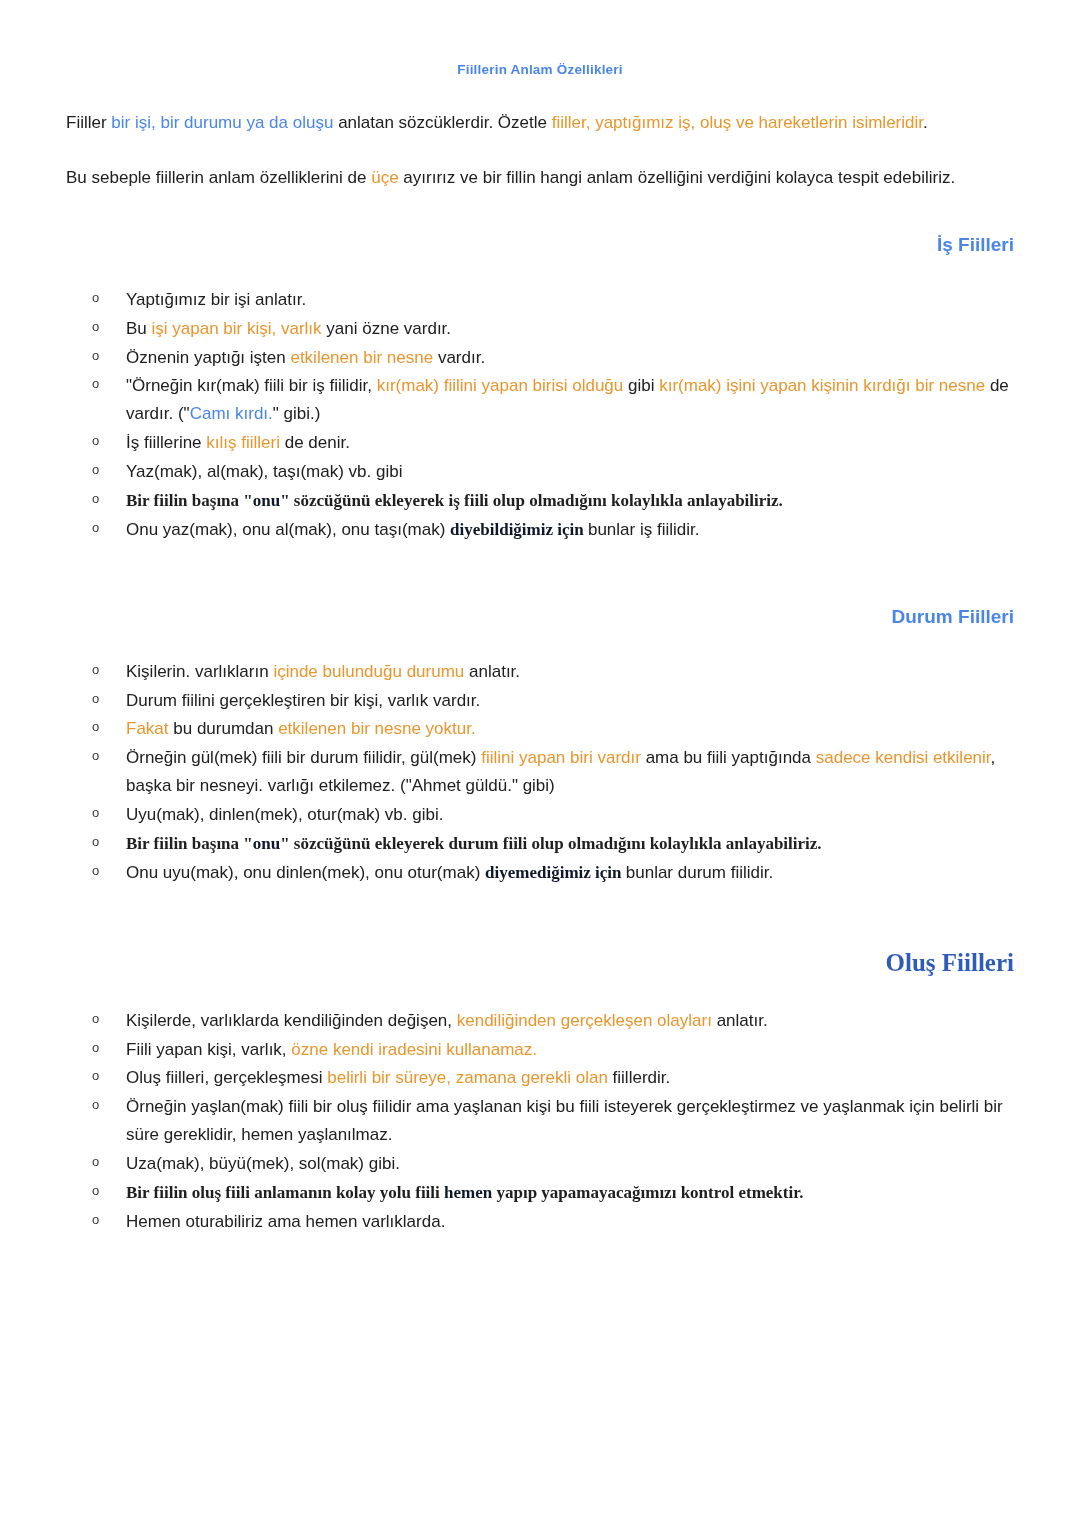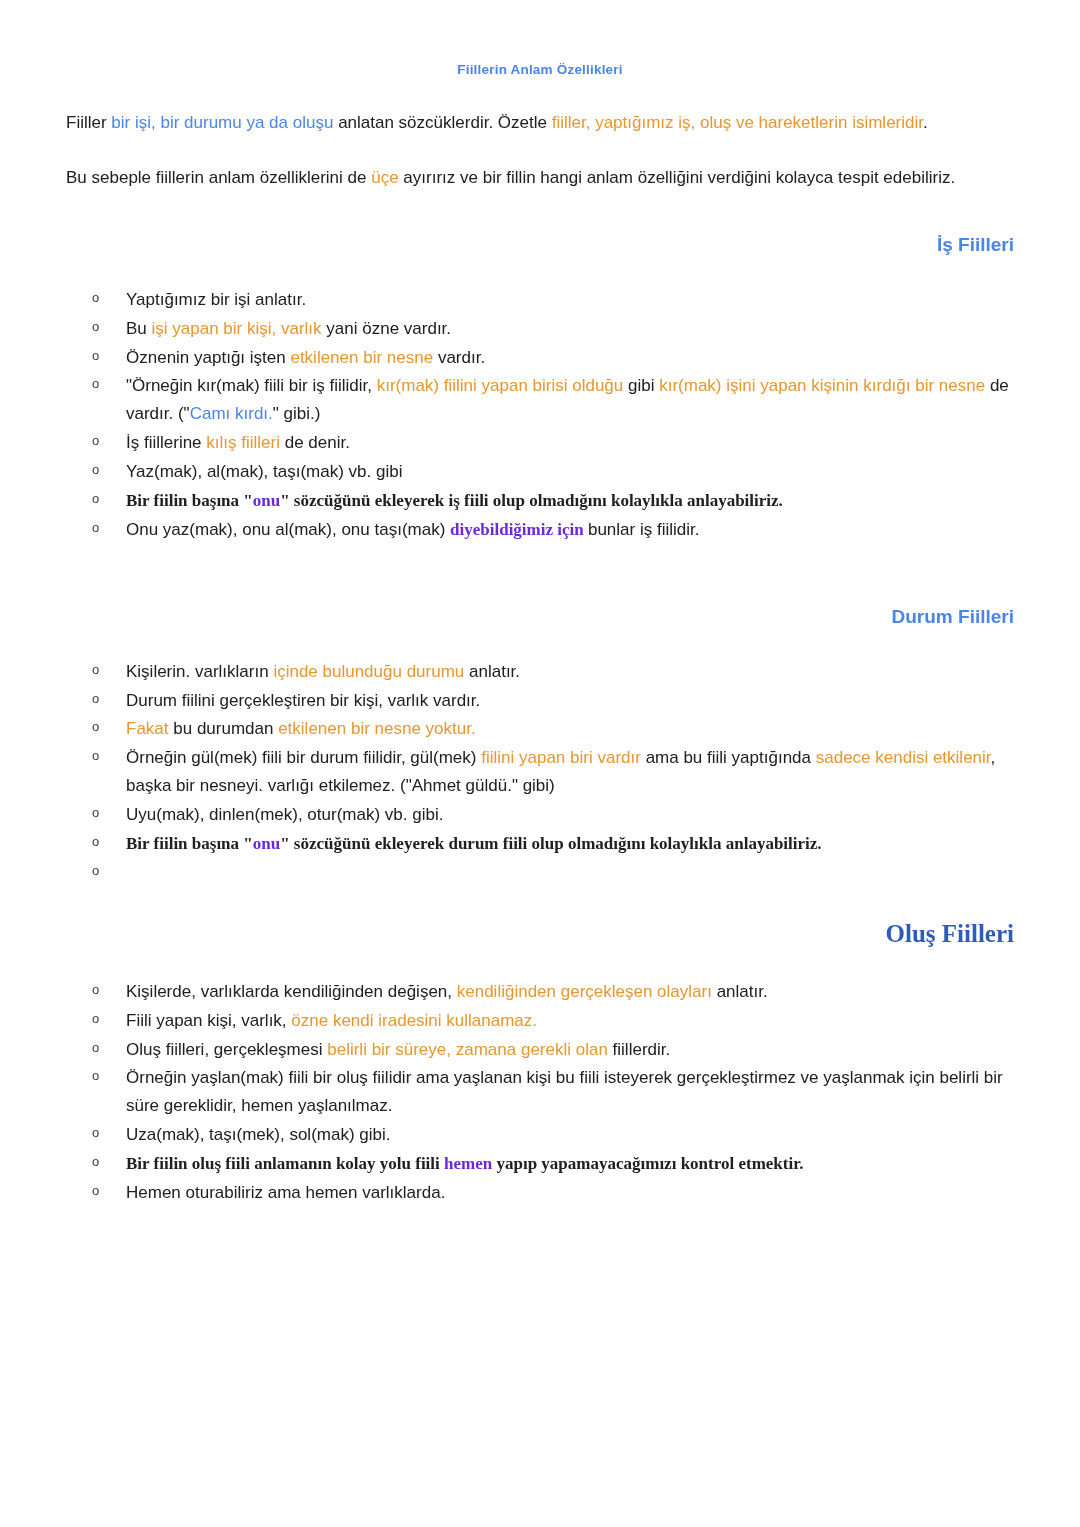--- a/index.html
+++ b/index.html
@@ -71,21 +71,21 @@
     color: #3a3a3a;
   }
   .run { white-space: pre-wrap; }
   .c-blue { color: #4a86e8; }
   .c-orange { color: #e8962e; }
   .serif {
     font-family: "Liberation Serif", serif;
     font-weight: bold;
     font-size: 17px;
   }
-  .c-serifblue { color: #6d28d9; }
+  .c-serifblue { color: #0f172a; }
 </style>
 </head>
 <body>
 
 <div class="page">
   <div class="doc-title">Fiillerin Anlam Özellikleri</div>
   <div id="content">
       <p class="para"><span class="run">Fiiller </span><span class="run c-blue">bir işi, bir durumu ya da oluşu </span><span class="run">anlatan sözcüklerdir. Özetle </span><span class="run c-orange">fiiller, yaptığımız iş, oluş ve hareketlerin isimleridir</span><span class="run">.</span></p>
       <p class="para"><span class="run">Bu sebeple fiillerin anlam özelliklerini de </span><span class="run c-orange">üçe </span><span class="run">ayırırız ve bir fillin hangi anlam özelliğini verdiğini kolayca tespit edebiliriz.</span></p>
       <section class="section first">
@@ -103,29 +103,29 @@
       </section>
       <section class="section">
         <h2 class="section-heading h-hand">Durum Fiilleri</h2>
         <ul class="list">
           <li class="list-item"><span class="bullet">o</span><span class="li-text"><span class="run">Kişilerin. varlıkların </span><span class="run c-orange">içinde bulunduğu durumu </span><span class="run">anlatır.</span></span></li>
           <li class="list-item"><span class="bullet">o</span><span class="li-text"><span class="run">Durum fiilini gerçekleştiren bir kişi, varlık vardır.</span></span></li>
           <li class="list-item"><span class="bullet">o</span><span class="li-text"><span class="run c-orange">Fakat </span><span class="run">bu durumdan </span><span class="run c-orange">etkilenen bir nesne yoktur.</span></span></li>
           <li class="list-item"><span class="bullet">o</span><span class="li-text"><span class="run">Örneğin gül(mek) fiili bir durum fiilidir, gül(mek) </span><span class="run c-orange">fiilini yapan biri vardır </span><span class="run">ama bu fiili yaptığında </span><span class="run c-orange">sadece kendisi etkilenir</span><span class="run">, başka bir nesneyi. varlığı etkilemez. ("Ahmet güldü." gibi)</span></span></li>
           <li class="list-item"><span class="bullet">o</span><span class="li-text"><span class="run">Uyu(mak), dinlen(mek), otur(mak) vb. gibi.</span></span></li>
           <li class="list-item"><span class="bullet">o</span><span class="li-text"><span class="run serif">Bir fiilin başına "</span><span class="run serif c-serifblue">onu</span><span class="run serif">" sözcüğünü ekleyerek durum fiili olup olmadığını kolaylıkla anlayabiliriz.</span></span></li>
-          <li class="list-item"><span class="bullet">o</span></li>
+          <li class="list-item"><span class="bullet">o</span><span class="li-text"><span class="run">Onu uyu(mak), onu dinlen(mek), onu otur(mak) </span><span class="run serif c-serifblue">diyemediğimiz için </span><span class="run">bunlar durum fiilidir.</span></span></li>
         </ul>
       </section>
       <section class="section">
         <h2 class="section-heading h-serif">Oluş Fiilleri</h2>
         <ul class="list">
           <li class="list-item"><span class="bullet">o</span><span class="li-text"><span class="run">Kişilerde, varlıklarda kendiliğinden değişen, </span><span class="run c-orange">kendiliğinden gerçekleşen olayları </span><span class="run">anlatır.</span></span></li>
           <li class="list-item"><span class="bullet">o</span><span class="li-text"><span class="run">Fiili yapan kişi, varlık, </span><span class="run c-orange">özne kendi iradesini kullanamaz.</span></span></li>
           <li class="list-item"><span class="bullet">o</span><span class="li-text"><span class="run">Oluş fiilleri, gerçekleşmesi </span><span class="run c-orange">belirli bir süreye, zamana gerekli olan </span><span class="run">fiillerdir.</span></span></li>
           <li class="list-item"><span class="bullet">o</span><span class="li-text"><span class="run">Örneğin yaşlan(mak) fiili bir oluş fiilidir ama yaşlanan kişi bu fiili isteyerek gerçekleştirmez ve yaşlanmak için belirli bir süre gereklidir, hemen yaşlanılmaz.</span></span></li>
-          <li class="list-item"><span class="bullet">o</span><span class="li-text"><span class="run">Uza(mak), taşı(mek), sol(mak) gibi.</span></span></li>
+          <li class="list-item"><span class="bullet">o</span><span class="li-text"><span class="run">Uza(mak), büyü(mek), sol(mak) gibi.</span></span></li>
           <li class="list-item"><span class="bullet">o</span><span class="li-text"><span class="run serif">Bir fiilin oluş fiili anlamanın kolay yolu fiili </span><span class="run serif c-serifblue">hemen</span><span class="run serif"> yapıp yapamayacağımızı kontrol etmektir.</span></span></li>
           <li class="list-item"><span class="bullet">o</span><span class="li-text"><span class="run">Hemen oturabiliriz ama hemen varlıklarda.</span></span></li>
         </ul>
       </section>
     </div>
 </div>
 
 </body></html>

